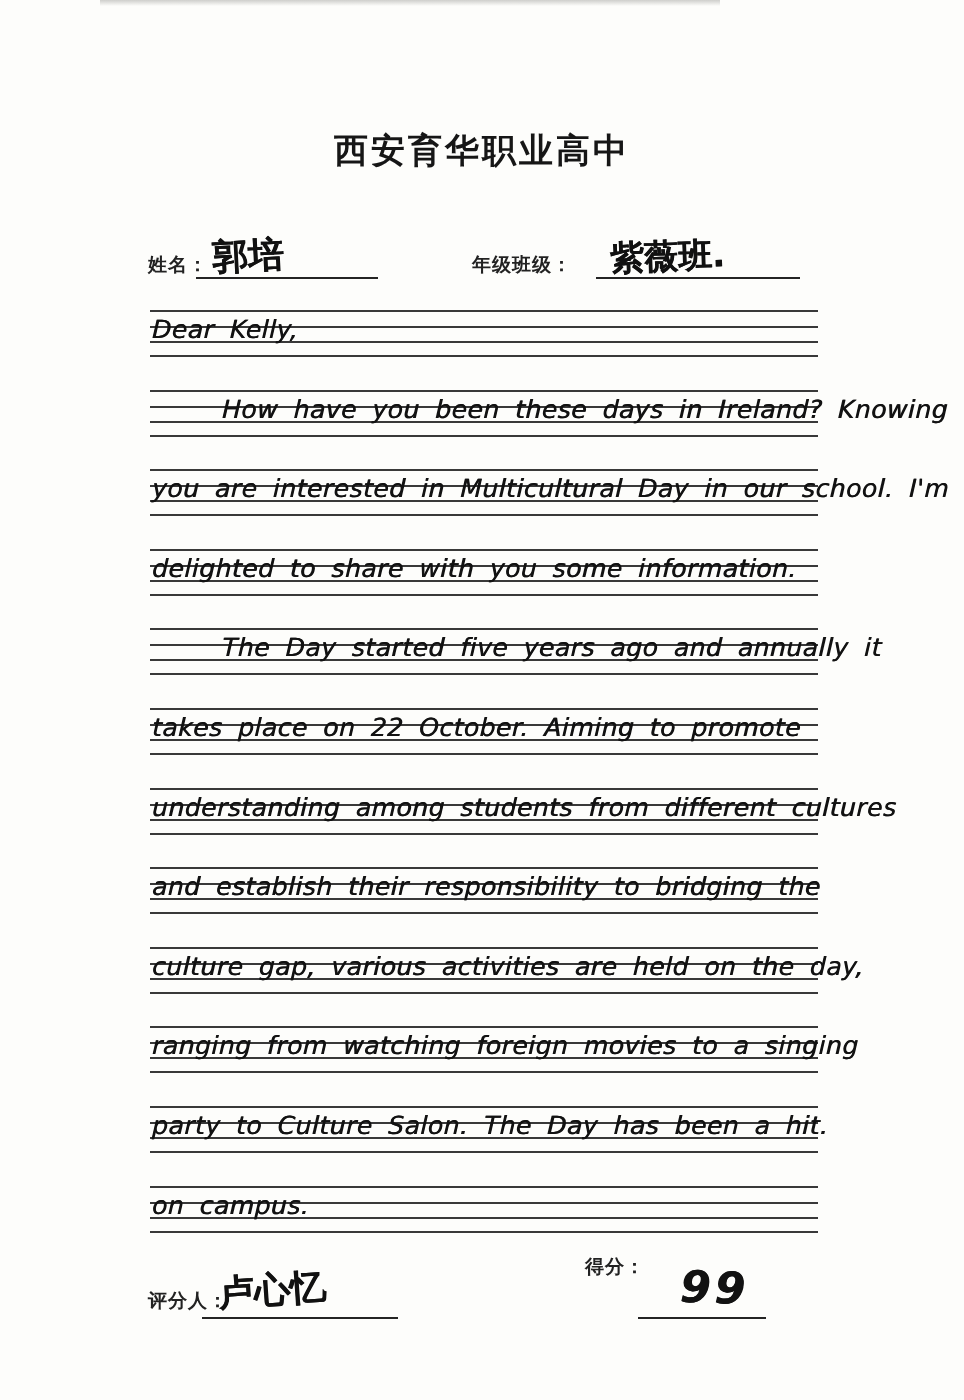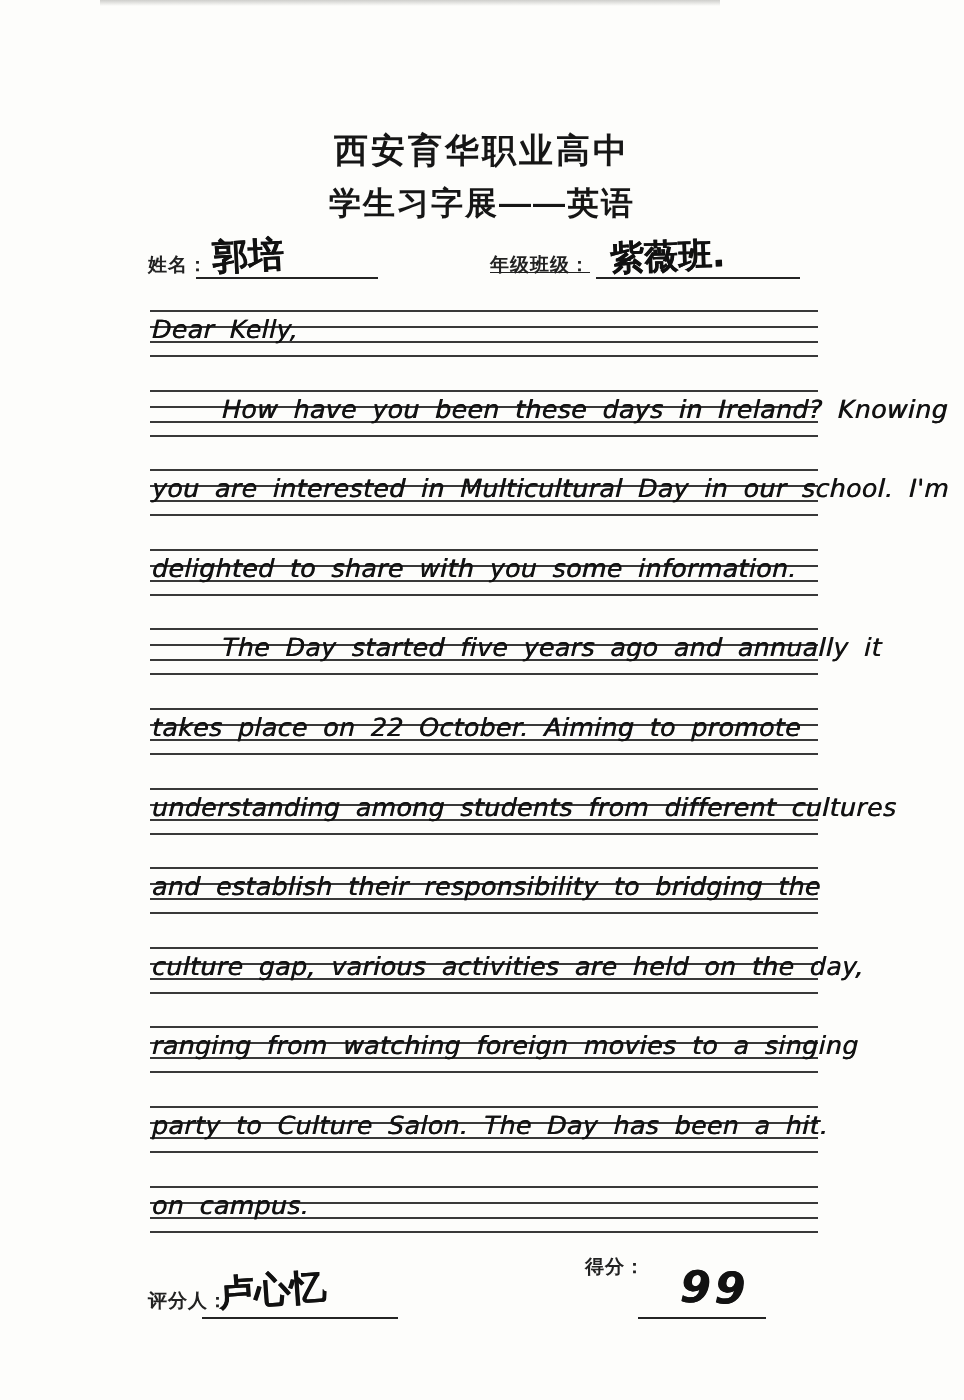--- a/index.html
+++ b/index.html
@@ -55,27 +55,26 @@
     font-size:44px; font-weight:bold; color:#121212; transform:rotate(2deg);
     letter-spacing:4px;
   }
 </style>
 </head>
 <body>
 
 <div id="page">
 
   <div class="doc-title">西安育华职业高中</div>
-  <div class="doc-subtitle">学生习字展——英语</div>
 
   <span class="label" style="left:148px; top:252px;">姓名：</span>
   <span class="blank-line" style="left:196px; top:277px; width:182px;"></span>
   <span class="hw-cjk" style="left:212px; top:232px; font-size:36px; transform:rotate(-3deg);">郭培</span>
 
-  <span class="label" style="left:490px; top:252px;text-decoration:underline;">年级班级：</span>
+  <span class="label" style="left:472px; top:252px;">年级班级：</span>
   <span class="blank-line" style="left:596px; top:277px; width:204px;"></span>
   <span class="hw-cjk" style="left:610px; top:234px; font-size:34px; transform:rotate(-2deg);">紫薇班.</span>
 
   <div id="writing-area">
       <div class="line-group" style="top: 0px;">
         <div class="rule" style="top: 0px;"></div>
         <div class="rule" style="top: 16px;"></div>
         <div class="rule" style="top: 31px;"></div>
         <div class="rule" style="top: 45px;"></div>
         <span class="hw" style="left: 2px;">Dear Kelly,</span>

